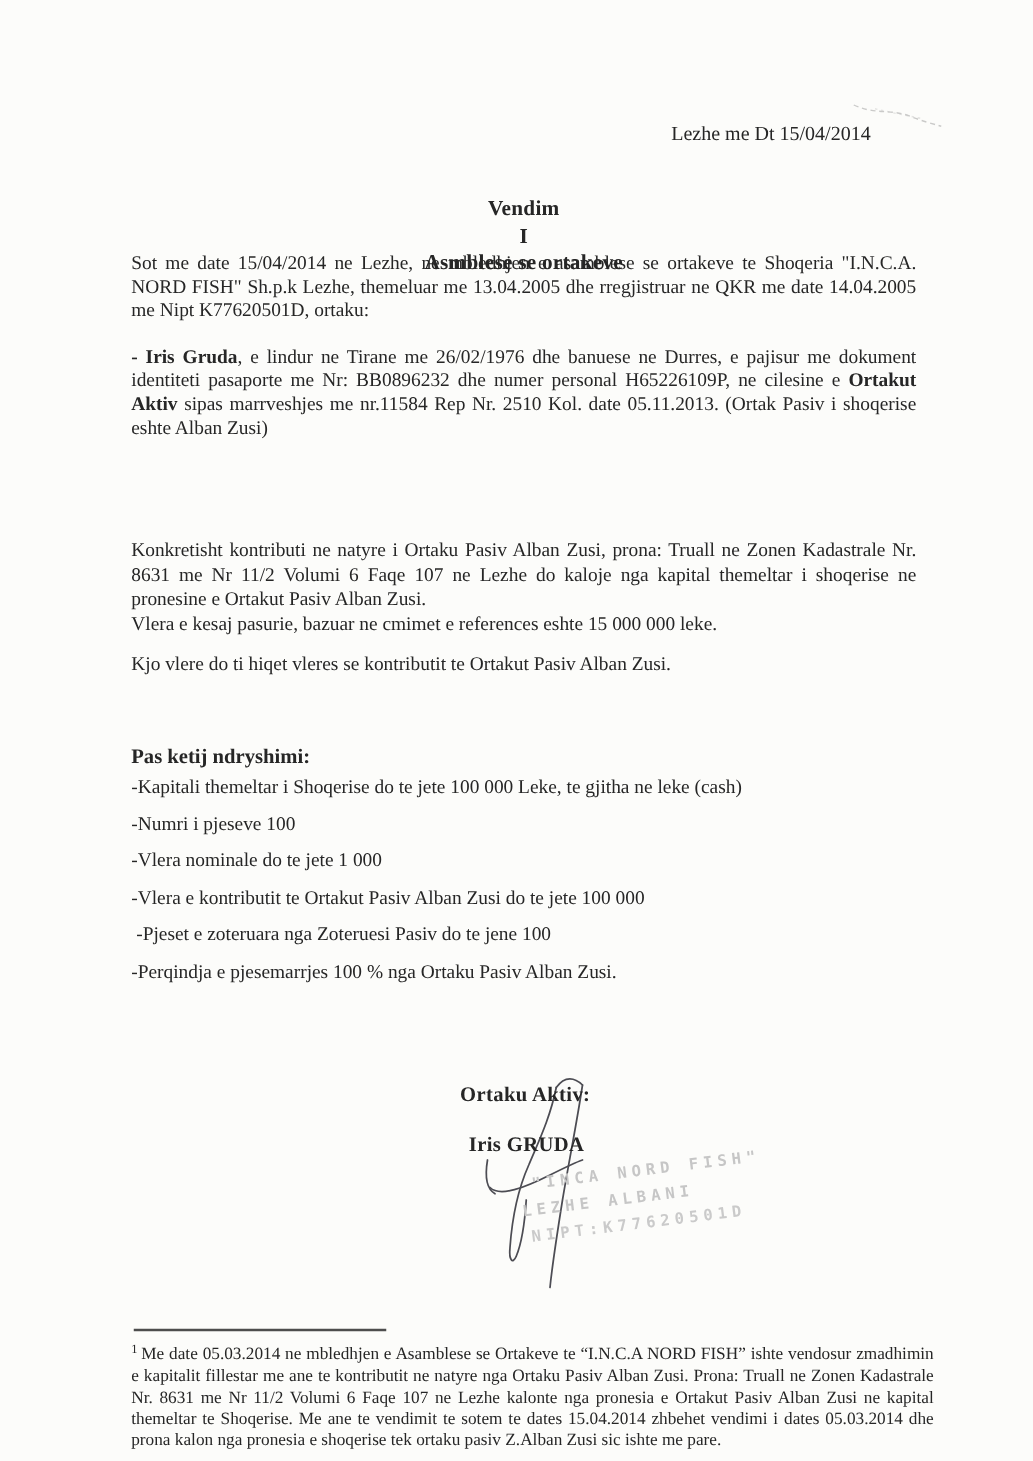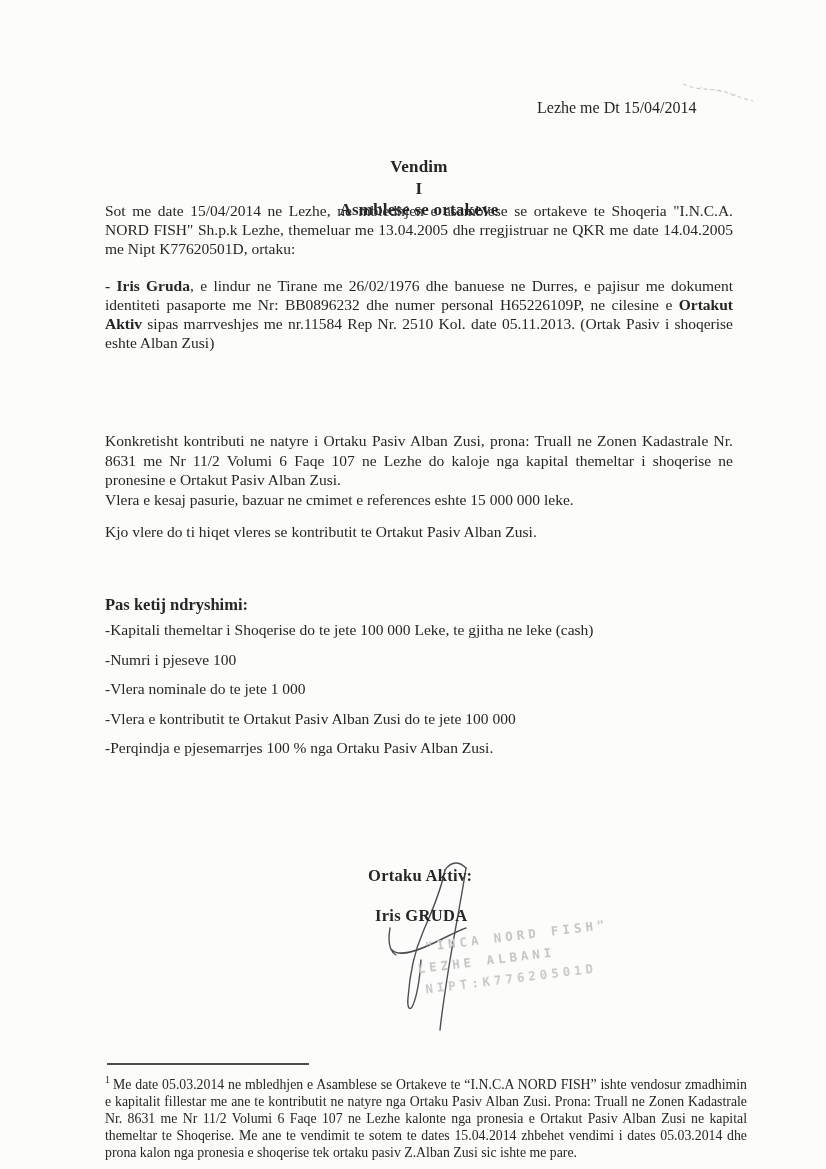--- a/index.html
+++ b/index.html
@@ -86,20 +86,21 @@
 
   <div class="abs content line" style="top:522px;">Kjo vlere do ti hiqet vleres se kontributit te Ortakut Pasiv Alban Zusi.</div>
 
   <div class="abs content heading" style="top:595px;font-family:Liberation Serif, serif;">Pas ketij ndryshimi:</div>
 
   <div class="abs content" style="top:622px;">
     <div class="list-item">-Kapitali themeltar i Shoqerise do te jete 100 000 Leke, te gjitha ne leke (cash)</div>
     <div class="list-item">-Numri i pjeseve 100</div>
     <div class="list-item">-Vlera nominale do te jete 1 000</div>
     <div class="list-item">-Vlera e kontributit te Ortakut Pasiv Alban Zusi do te jete 100 000</div>
+    <div class="list-item" style="text-indent:4px;">-Pjeset e zoteruara nga Zoteruesi Pasiv do te jene 100</div>
     <div class="list-item">-Perqindja e pjesemarrjes 100 %  nga Ortaku Pasiv Alban Zusi.</div>
   </div>
 
   <div class="abs sig-label" style="left:368px; top:866px;">Ortaku Aktiv:</div>
   <div class="abs sig-label" style="left:375px; top:906px;">Iris GRUDA</div>
 
   <div class="abs stamp" style="left:410px; top:938px;">
     <div class="s1">"INCA NORD FISH"</div>
     <div class="s2">LEZHE ALBANI</div>
     <div class="s3">NIPT:K77620501D</div>

